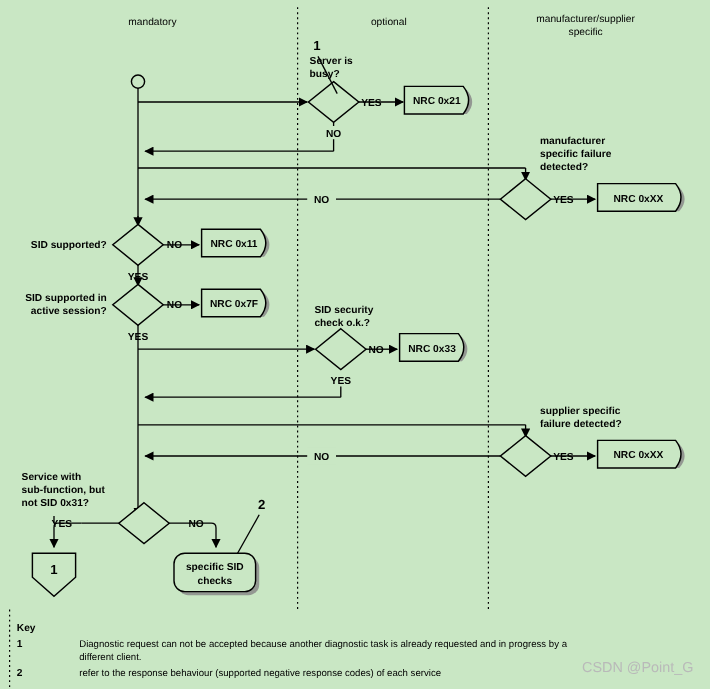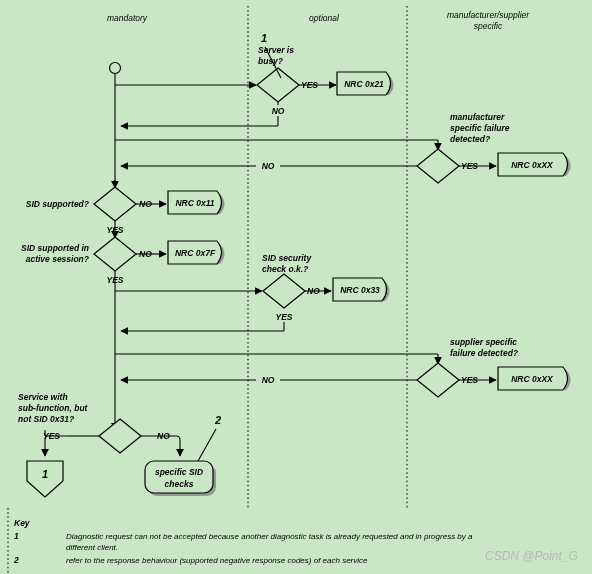--- a/index.html
+++ b/index.html
@@ -3,21 +3,21 @@
 <meta charset="utf-8">
 <style>
   html,body{margin:0;padding:0;}
   body{
     width:592px;height:574px;
     background:#c9e7c4;
     font-family:"Liberation Sans", sans-serif;
     position:relative;
     overflow:hidden;
   }
-  #stage{position:absolute;left:0;top:0;width:592px;height:402px;font-style:italic;}
+  #stage{position:absolute;left:0;top:0;width:592px;height:402px;}
   svg{display:block;}
   .col-head{
     font-size:8.5px;font-weight:normal;fill:#000;text-anchor:middle;
   }
   .lbl{font-size:8.5px;font-weight:bold;fill:#000;}
   .lbl-c{font-size:8.5px;font-weight:bold;fill:#000;text-anchor:middle;}
   .lbl-e{font-size:8.5px;font-weight:bold;fill:#000;text-anchor:end;}
   .numlbl{font-size:11px;font-weight:bold;fill:#000;text-anchor:middle;}
   .keyhead{font-size:8.5px;font-weight:bold;fill:#000;}
   .keytxt{font-size:8px;font-weight:normal;fill:#000;}

